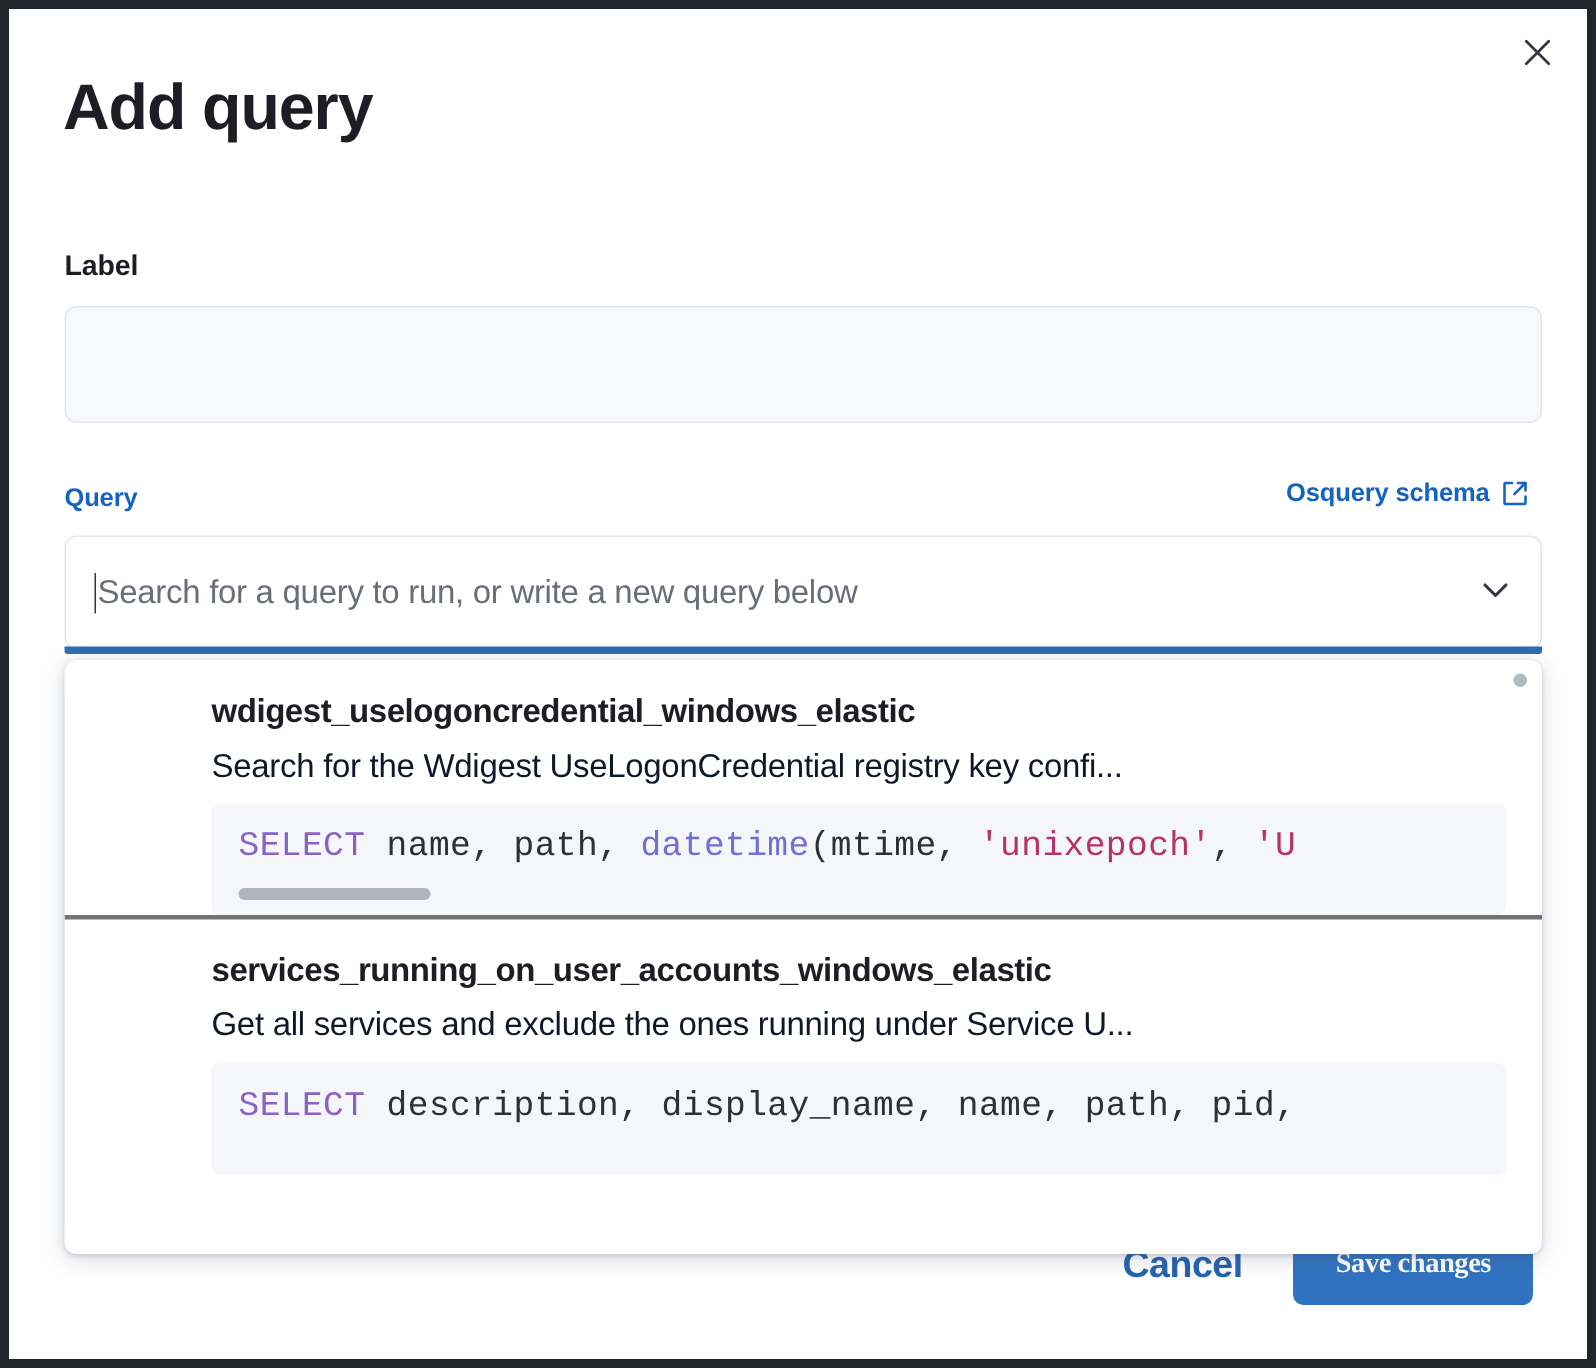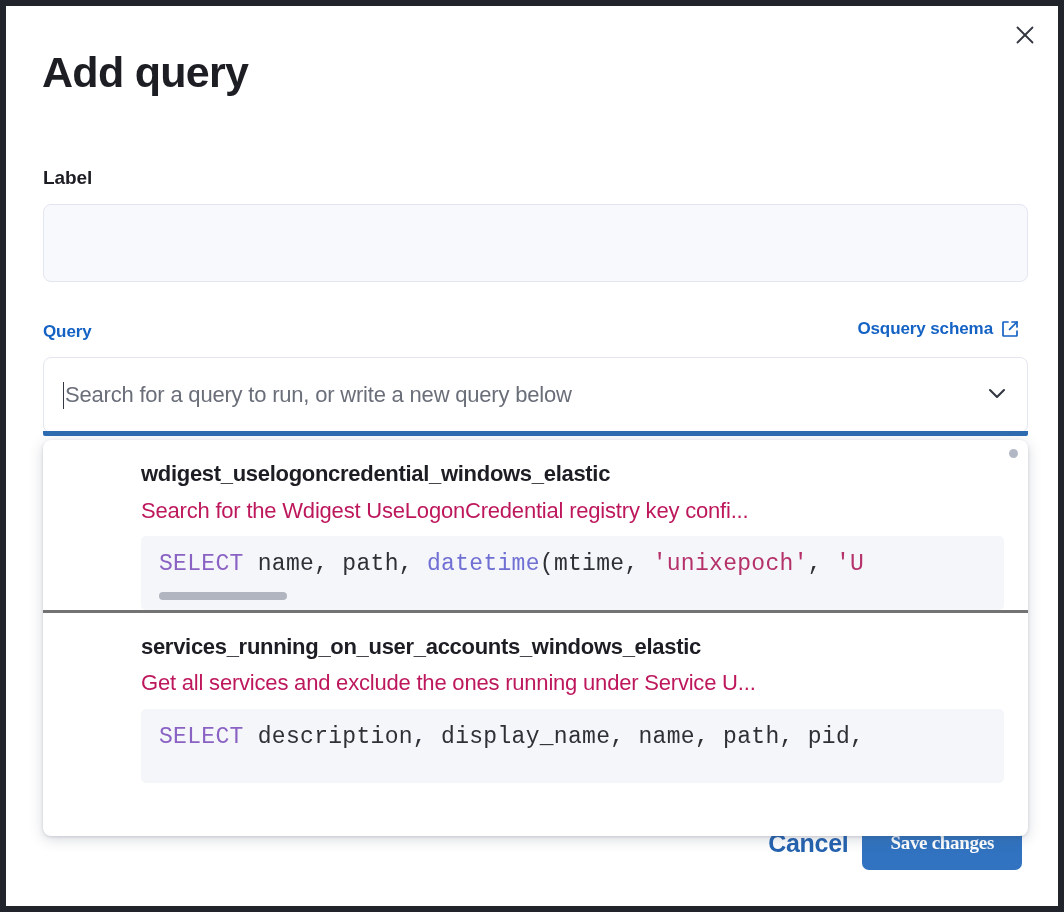--- a/index.html
+++ b/index.html
@@ -193,21 +193,21 @@
   .option-title {
     font-size: 22px;
     font-weight: 700;
     color: #1d1e24;
     letter-spacing: -0.3px;
     line-height: 1.25;
   }
   .option-desc {
     margin-top: 9px;
     font-size: 22px;
-    color: #be185d;
+    color: #0f172a;
     letter-spacing: -0.2px;
     line-height: 1.25;
     white-space: nowrap;
     overflow: hidden;
   }
   .code-block {
     margin-top: 12px;
     background: #f5f6fa;
     border-radius: 5px;
     padding: 14px 0 0 18px;
@@ -236,20 +236,21 @@
     background: #b0b5bf;
   }
 
   
   .footer {
     position: absolute;
     right: 36px;
     bottom: 36px;
     display: flex;
     align-items: center;
+    gap: 20px;
     z-index: 10;
   }
   .btn-cancel {
     font-size: 25px;
     font-weight: 700;
     color: #2563b0;
     background: none;
     border: none;
     cursor: pointer;
     padding: 10px 14px;

